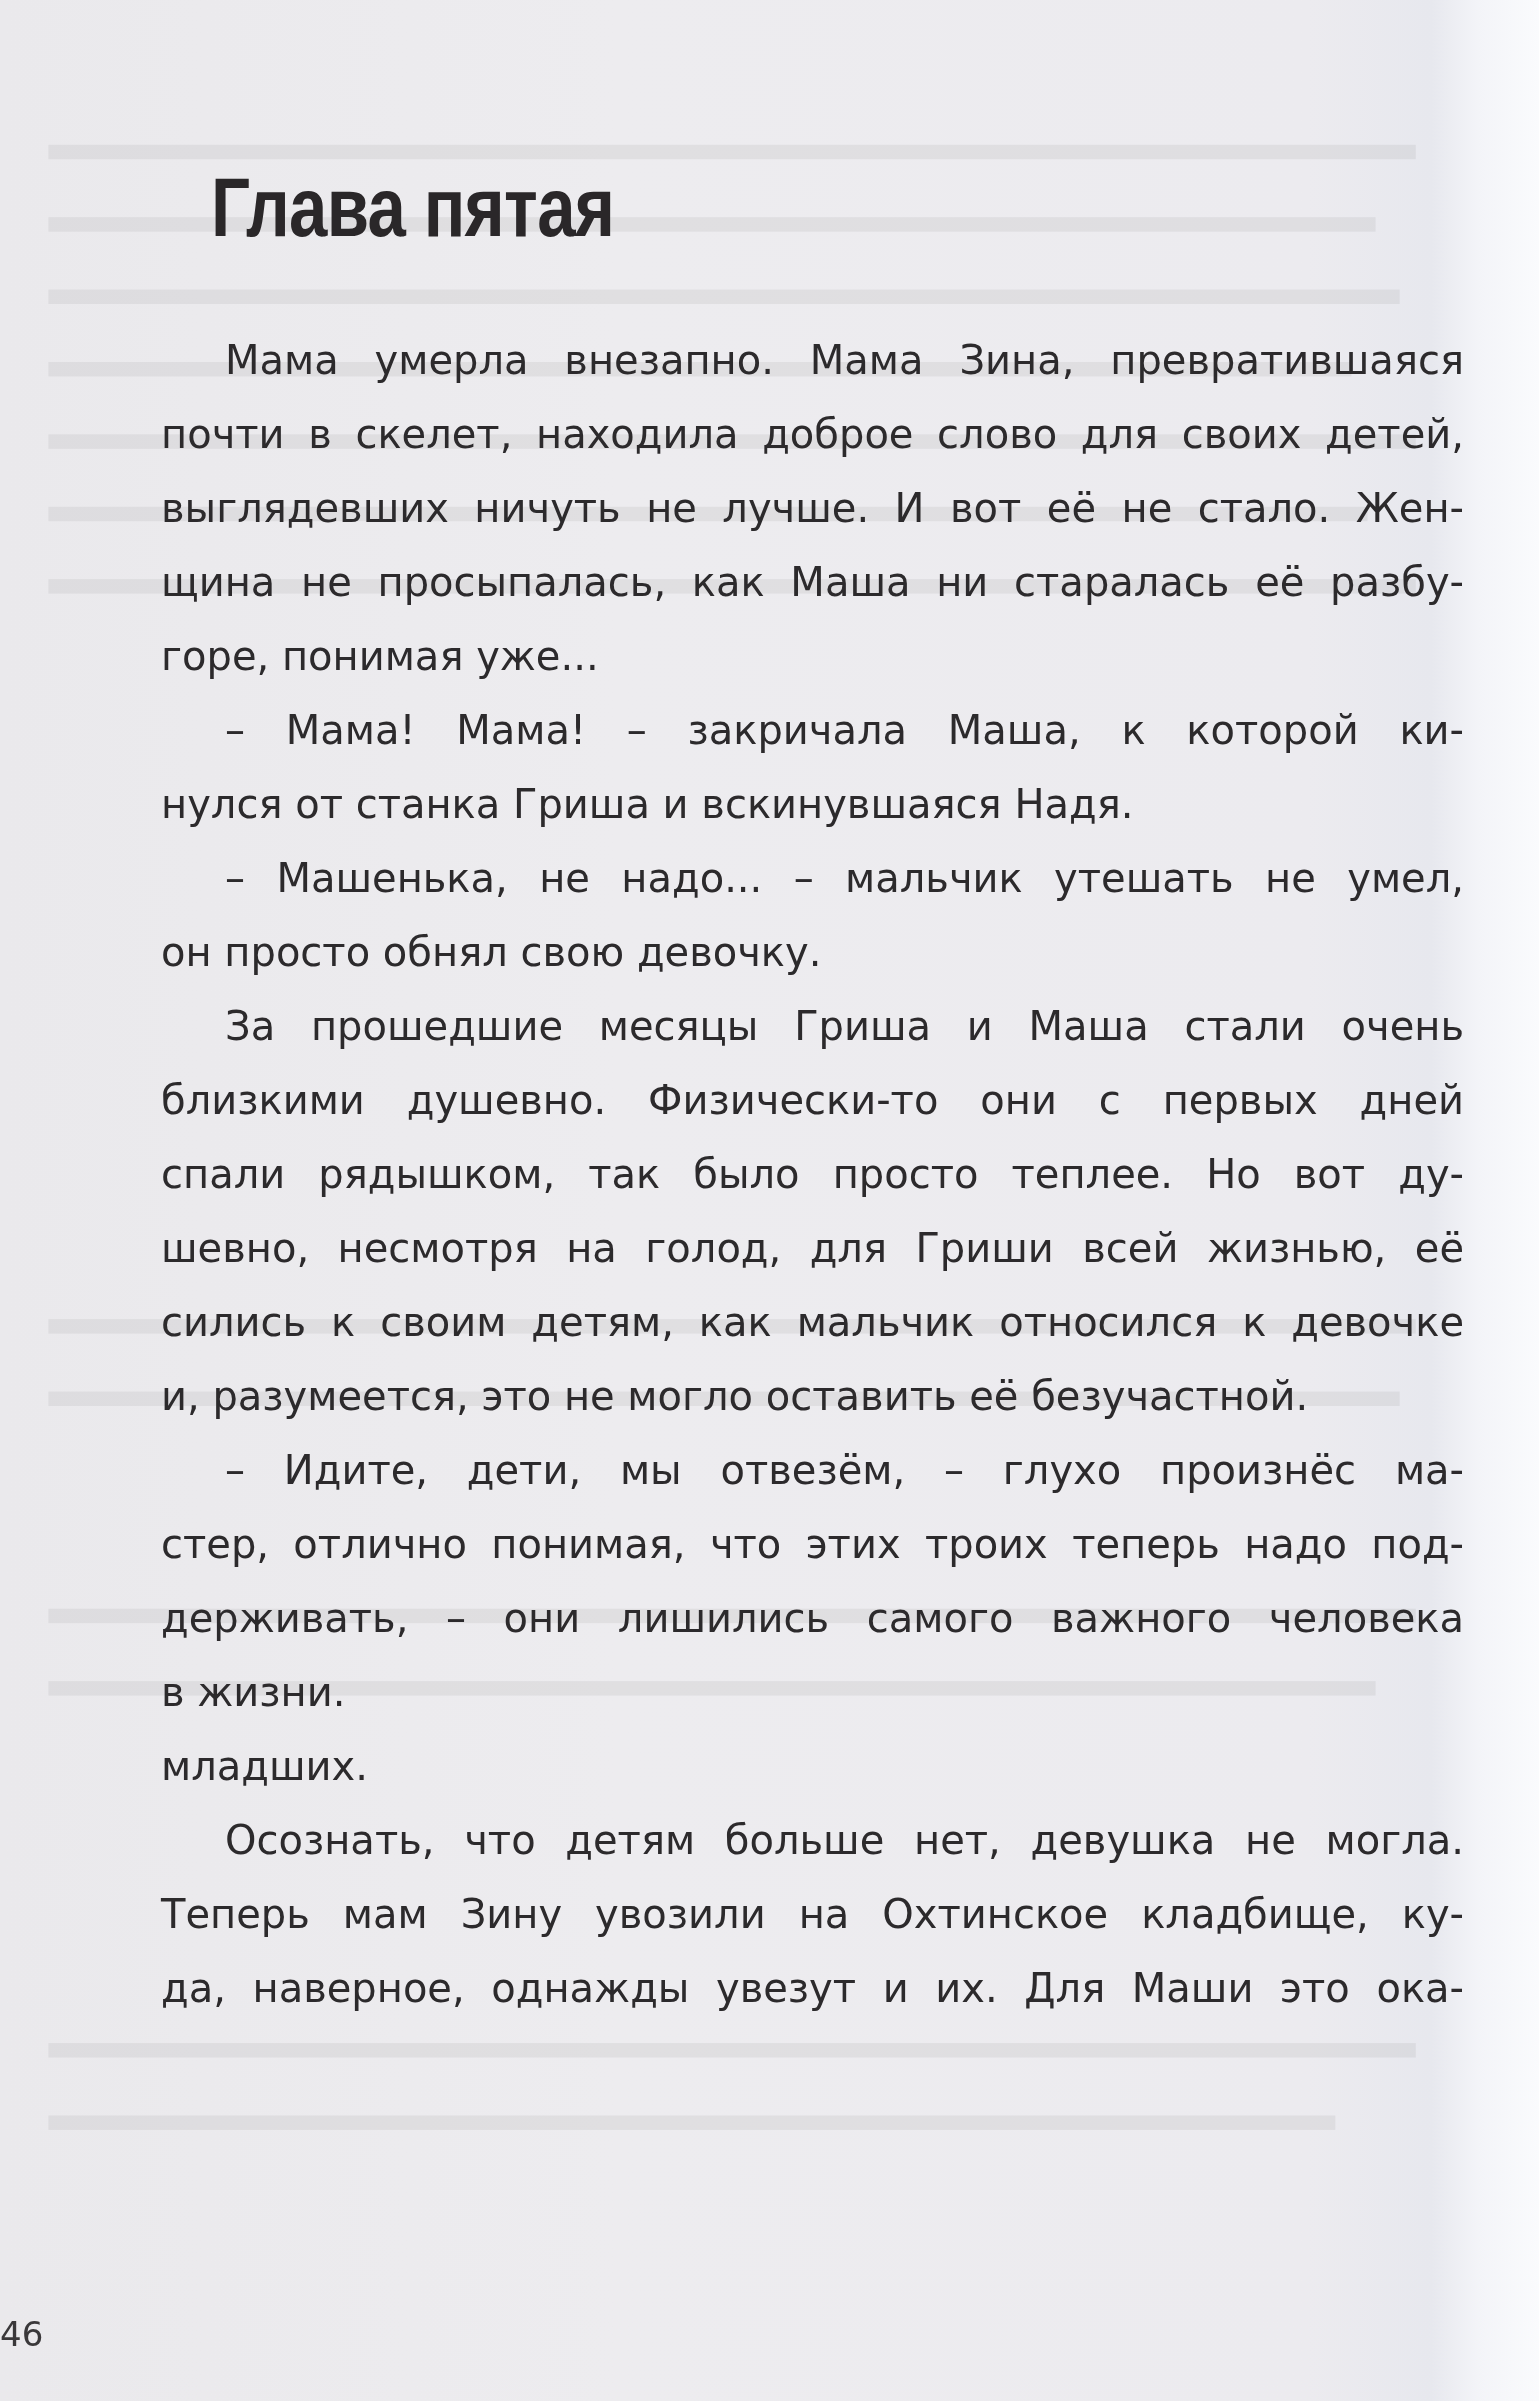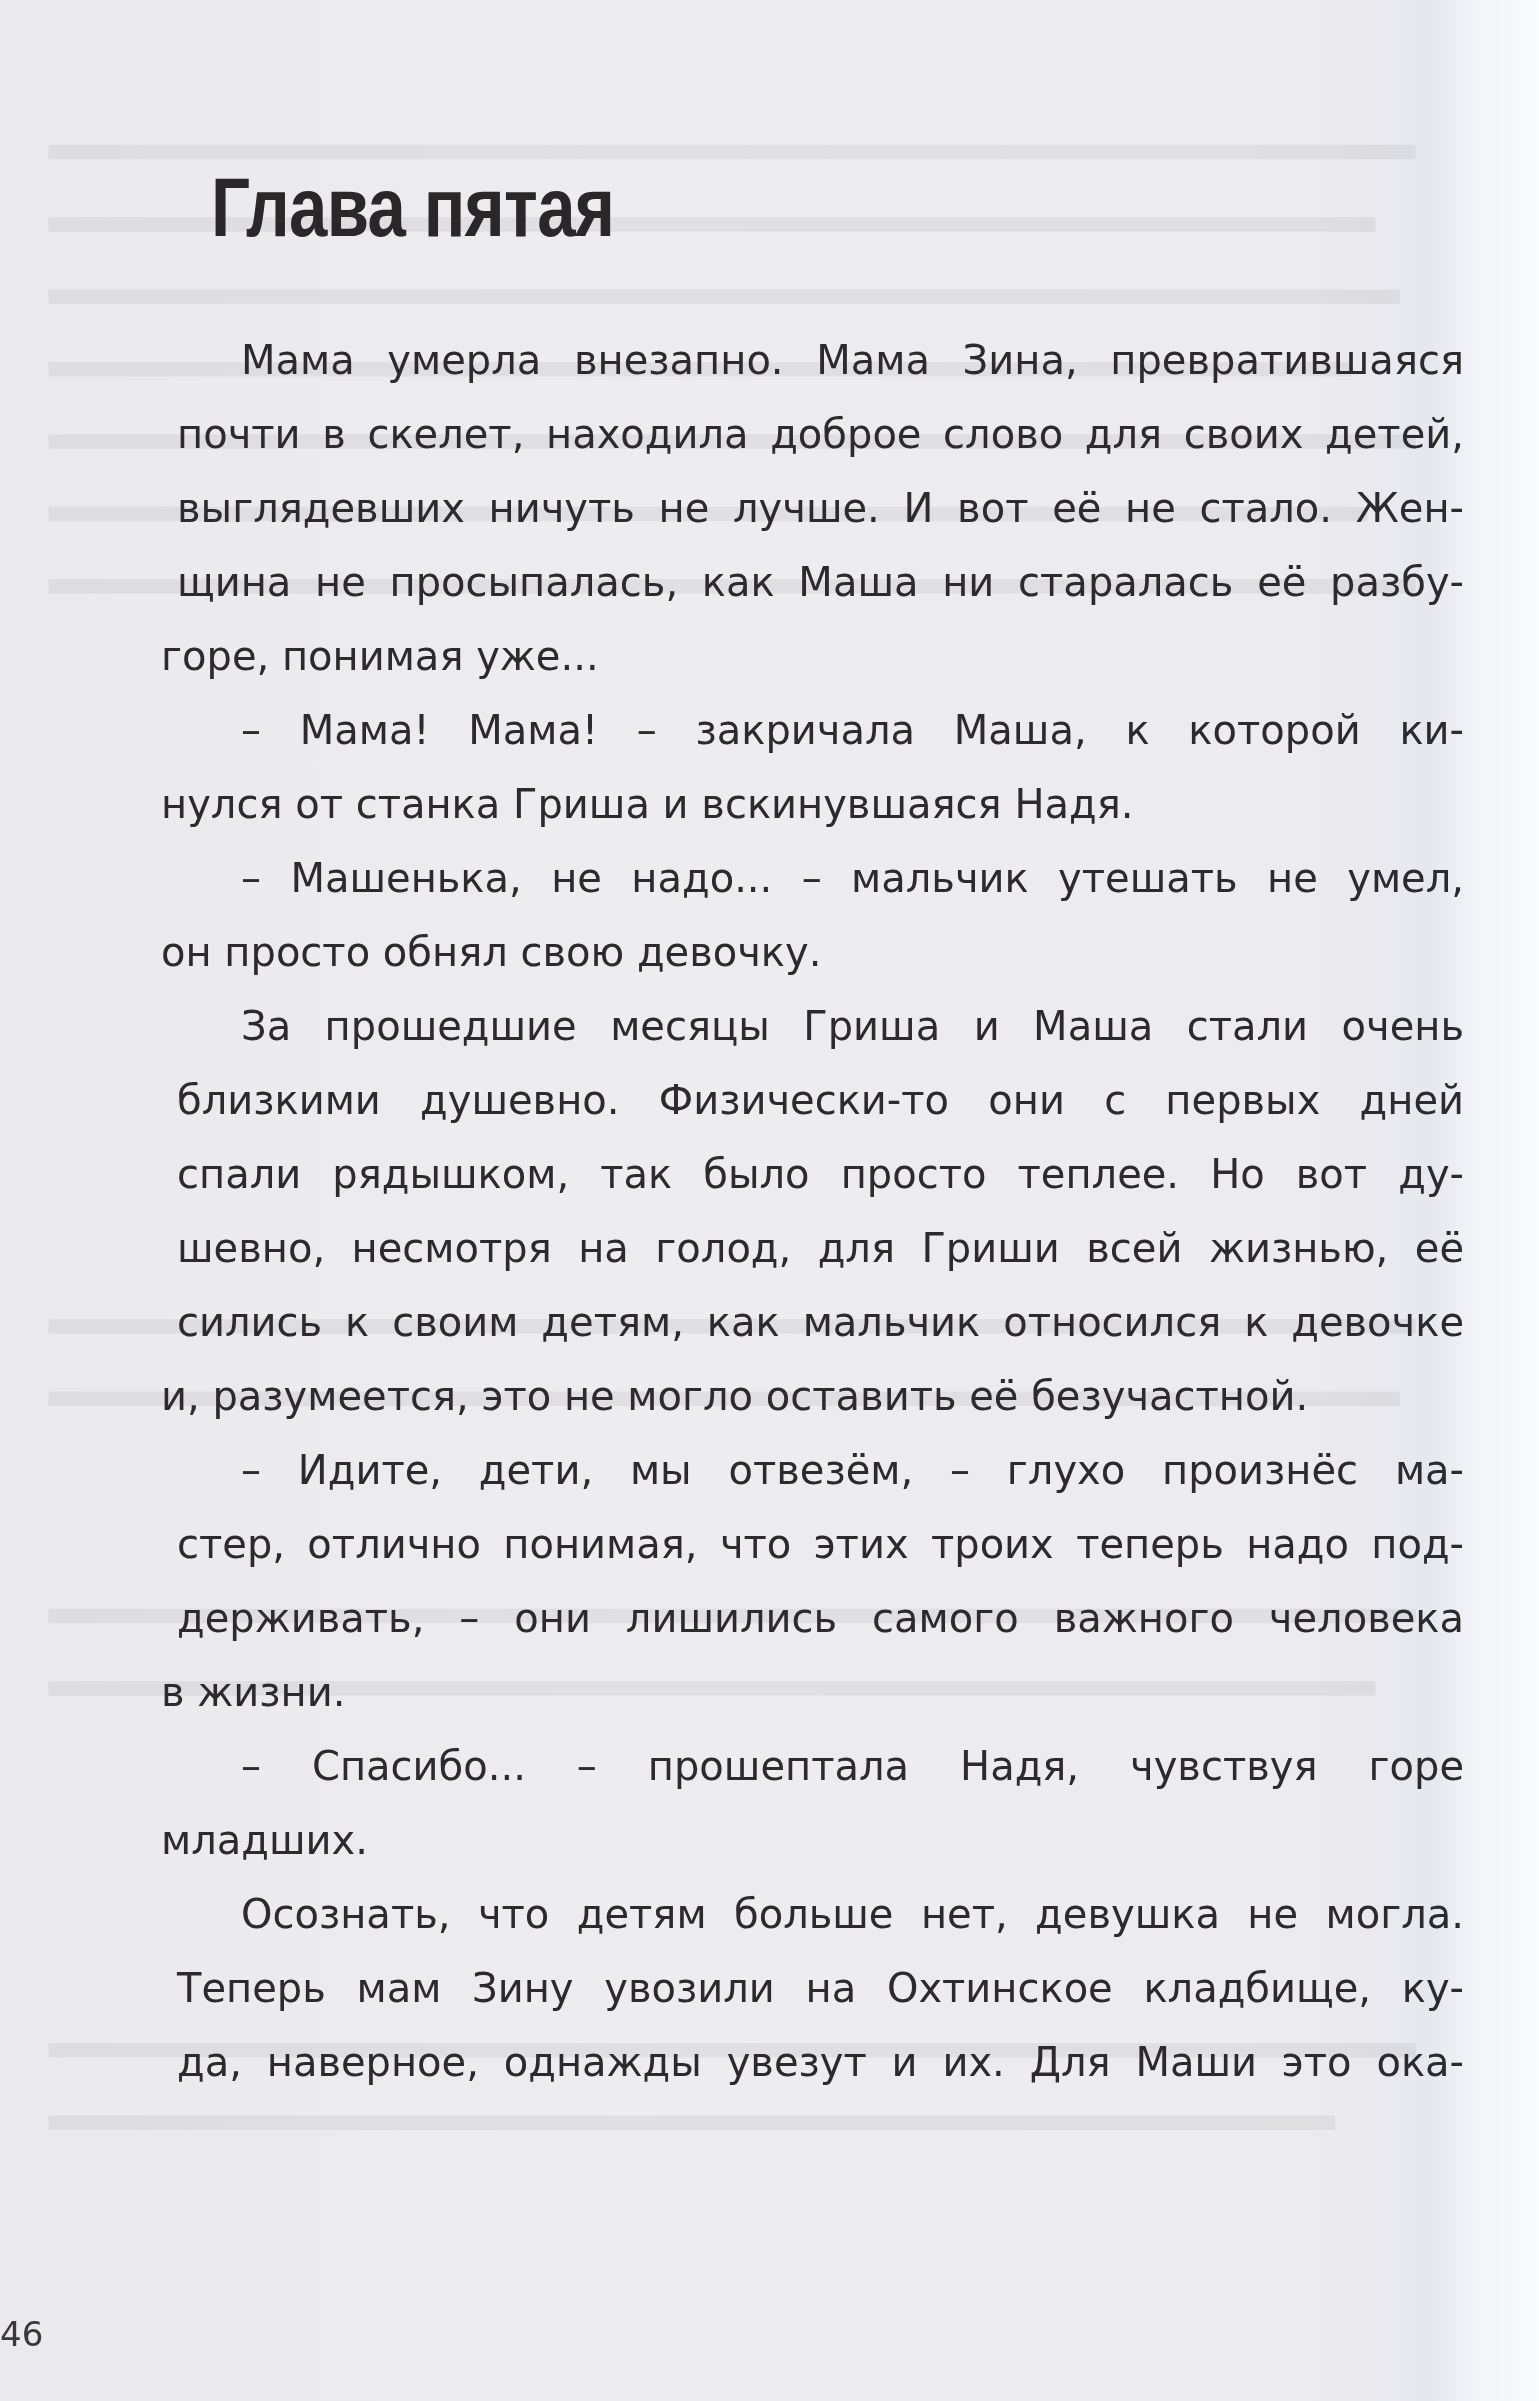--- a/index.html
+++ b/index.html
@@ -56,21 +56,20 @@
       display: block;
       height: 74px;
       line-height: 74px;
       font-size: 40px;
       white-space: nowrap;
       overflow: visible;
     }
     .line.justify {
       text-align: justify;
       text-align-last: justify;
-      margin-left: 16px;
     }
     .line.indent {
       padding-left: 64px;
     }
     .page-number {
       position: absolute;
       left: 0;
       width: 1539px;
       top: 2314px;
       font-size: 34px;
@@ -112,21 +111,20 @@
       <div class="line justify indent">За прошедшие месяцы Гриша и Маша стали очень</div>
       <div class="line justify">близкими душевно. Физически-то они с первых дней</div>
       <div class="line justify">спали рядышком, так было просто теплее. Но вот ду-</div>
       <div class="line justify">шевно, несмотря на голод, для Гриши всей жизнью, её</div>
       <div class="line justify">сились к своим детям, как мальчик относился к девочке</div>
       <div class="line">и, разумеется, это не могло оставить её безучастной.</div>
       <div class="line justify indent">– Идите, дети, мы отвезём, – глухо произнёс ма-</div>
       <div class="line justify">стер, отлично понимая, что этих троих теперь надо под-</div>
       <div class="line justify">держивать, – они лишились самого важного человека</div>
       <div class="line">в жизни.</div>
-      <div class="line justify indent">– Спасибо... – прошептала Надя, чувствуя горе</div>
       <div class="line">младших.</div>
       <div class="line justify indent">Осознать, что детям больше нет, девушка не могла.</div>
       <div class="line justify">Теперь мам Зину увозили на Охтинское кладбище, ку-</div>
       <div class="line justify">да, наверное, однажды увезут и их. Для Маши это ока-</div>
     </div>
 
   <div class="page-number">46</div>
 </div>
 
 

